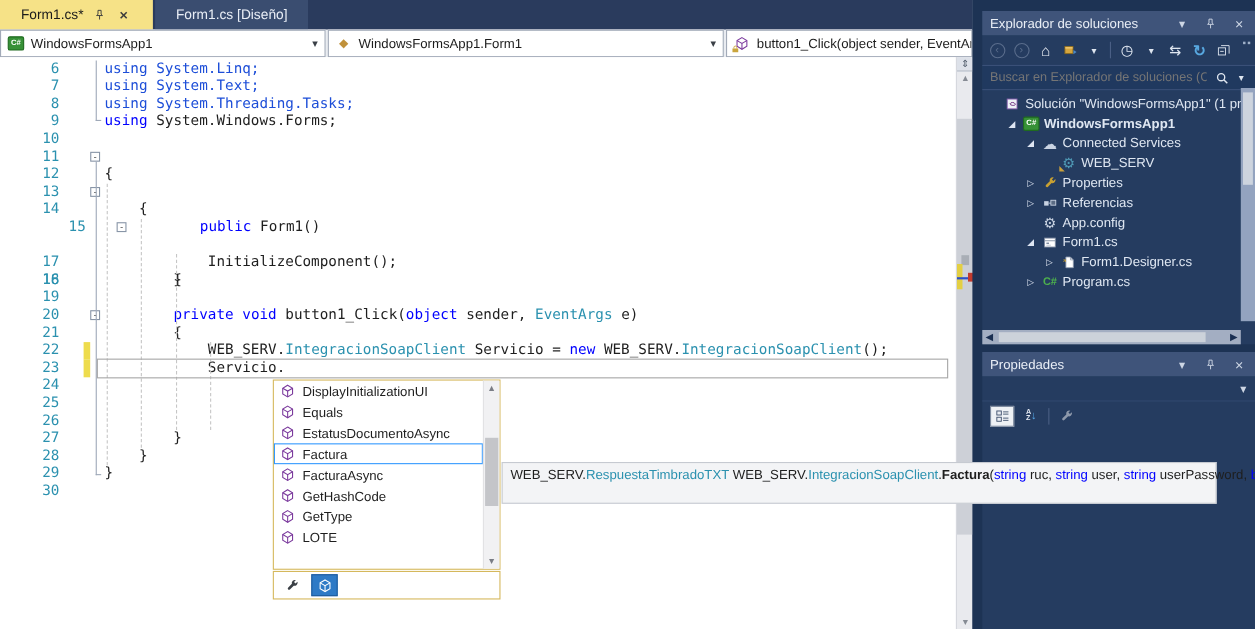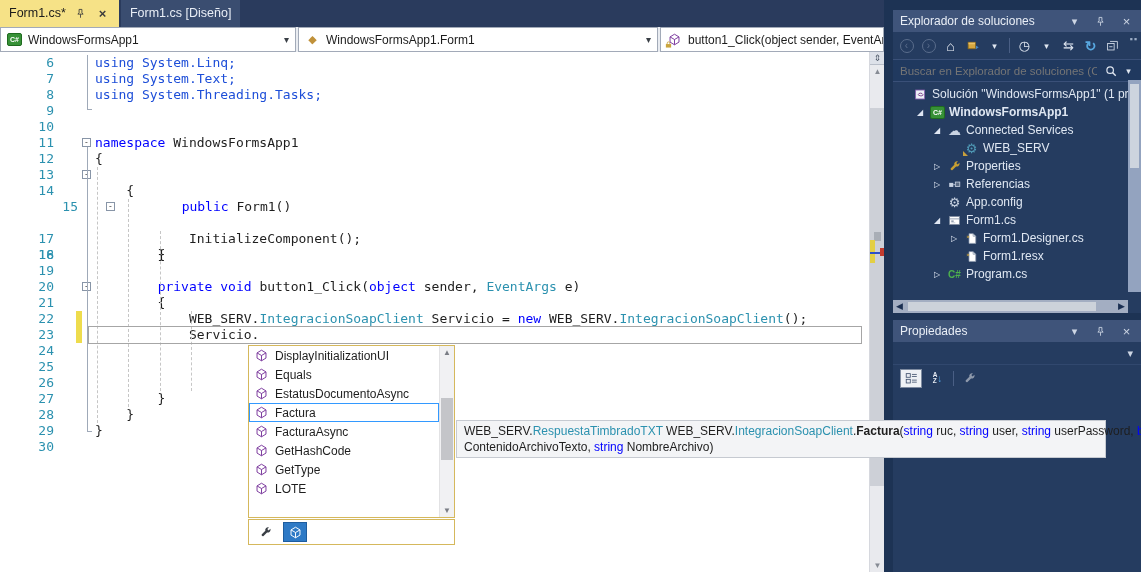--- a/index.html
+++ b/index.html
@@ -4,21 +4,21 @@
 <style>
   html,body{margin:0;padding:0;}
   body{width:1141px;height:572px;position:relative;overflow:hidden;background:#1d3354;
        font-family:"Liberation Sans",sans-serif;-webkit-font-smoothing:antialiased;}
 
   
   #editor-pane{position:absolute;left:0;top:0;width:884px;height:572px;background:#fff;}
 
   #tabbar{position:absolute;left:0;top:0;width:884px;height:27px;background:#2a3b5d;
           display:flex;align-items:flex-end;}
-  .tab{height:28px;display:flex;align-items:center;padding:0 9px;font-size:12.5px;gap:7px;cursor:default;}
+  .tab{height:28px;display:flex;align-items:center;padding:0 19px;font-size:12.5px;gap:7px;cursor:default;}
   .tab.active{background:#f6e287;color:#1b1b1b;}
   .tab.inactive{background:#3a4d70;color:#e9eef6;margin-left:2px;}
   .tab .ic{color:#3c3c3c;}
   .tab .ic-close{font-size:13px;font-weight:bold;}
 
   #navbar{position:absolute;left:0;top:27px;width:884px;height:25px;background:#e9ecf1;
           display:flex;gap:2px;}
   .nav-box{background:#fff;border:1px solid #a2aab8;box-sizing:border-box;height:25px;
            display:flex;align-items:center;gap:6px;padding:0 6px;font-size:12px;color:#1c1c1c;overflow:hidden;white-space:nowrap;}
   .nav-box:nth-child(1){width:296px;}
@@ -195,29 +195,29 @@
         <div class="code-row" style="top: 19px;">
           <span class="ln">7</span>
           <span class="code"><span class="gy">using System.Text;</span></span>
         </div>
         <div class="code-row" style="top: 35px;">
           <span class="ln">8</span>
           <span class="code"><span class="gy">using System.Threading.Tasks;</span></span>
         </div>
         <div class="code-row" style="top: 51px;">
           <span class="ln">9</span>
+          <span class="code"><span class="kw">using</span><span class="df"> System.Windows.Forms;</span></span>
         </div>
         <div class="code-row" style="top: 67px;">
           <span class="ln">10</span>
           <span class="code"></span>
         </div>
         <div class="code-row" style="top: 83px;">
           <span class="ln">11</span>
           <span class="fold">-</span>
-          <span class="code"><span class="kw">namespace</span><span class="df"> WindowsFormsApp1</span></span>
         </div>
         <div class="code-row" style="top: 99px;">
           <span class="ln">12</span>
           <span class="code"><span class="df">{</span></span>
         </div>
         <div class="code-row" style="top: 115px;">
           <span class="ln">13</span>
           <span class="fold">-</span>
         </div>
         <div class="code-row" style="top: 131px;">
@@ -418,21 +418,20 @@
             <path d="M8 1.5 13.5 4.8v6.4L8 14.5 2.5 11.2V4.8Z" fill="none" stroke="currentColor" stroke-width="1.2"></path>
             <path d="M2.5 4.8 8 8l5.5-3.2M8 8v6.5" fill="none" stroke="currentColor" stroke-width="1.2"></path>
           </svg>
         </span>
       </span>
     </div>
 </div>
 
 <div id="tooltip">
     <div class="tt-line"><span class="tt-df">WEB_SERV.</span><span class="tt-ty">RespuestaTimbradoTXT</span><span class="tt-df"> WEB_SERV.</span><span class="tt-ty">IntegracionSoapClient</span><span class="tt-df">.</span><span class="tt-b">Factura</span><span class="tt-df">(</span><span class="tt-kw">string</span><span class="tt-df"> ruc, </span><span class="tt-kw">string</span><span class="tt-df"> user, </span><span class="tt-kw">string</span><span class="tt-df"> userPassword, </span><span class="tt-kw">byte</span></div>
-    <div class="tt-line"><span class="tt-df">ContenidoArchivoTexto, </span><span class="tt-kw">string</span><span class="tt-df"> NombreArchivo)</span></div>
   </div>
 
 <div id="right-region">
 
   <div id="solution-explorer" class="panel">
     <div class="titlebar">
       <span class="t">Explorador de soluciones</span>
       <span class="tb-icons" id="se-title-icons" style="display:flex;gap:11px;">
           <span class="tb-btn">
             <span class="ic ic-dropdown">▾</span>
@@ -593,31 +592,20 @@
           <span class="tree-arrow">▷</span>
           <span class="ic ic-code-file">
             <svg viewBox="0 0 16 16" width="12" height="13">
               <path d="M4 1.5h5.5L13 5v9.5H4z" fill="#fff" stroke="#8a97ab"></path>
               <path d="M9.5 1.5V5H13" fill="none" stroke="#8a97ab"></path>
               <path d="M1 7.5l2.5-2.5M1 5h2.5v2.5" stroke="#c8a03c" fill="none"></path>
             </svg>
           </span>
           <span class="tree-label">Form1.Designer.cs</span>
         </div>
-        <div class="tree-row" style="padding-left: 55px;">
-          <span class="tree-arrow"></span>
-          <span class="ic ic-code-file">
-            <svg viewBox="0 0 16 16" width="12" height="13">
-              <path d="M4 1.5h5.5L13 5v9.5H4z" fill="#fff" stroke="#8a97ab"></path>
-              <path d="M9.5 1.5V5H13" fill="none" stroke="#8a97ab"></path>
-              <path d="M1 7.5l2.5-2.5M1 5h2.5v2.5" stroke="#c8a03c" fill="none"></path>
-            </svg>
-          </span>
-          <span class="tree-label">Form1.resx</span>
-        </div>
         <div class="tree-row" style="padding-left: 38px;">
           <span class="tree-arrow">▷</span>
           <span class="ic ic-csharp-file">
             <span class="csf">C#</span>
           </span>
           <span class="tree-label">Program.cs</span>
         </div>
       </div>
     <div id="se-vscroll">
       <div class="thumb"></div>

